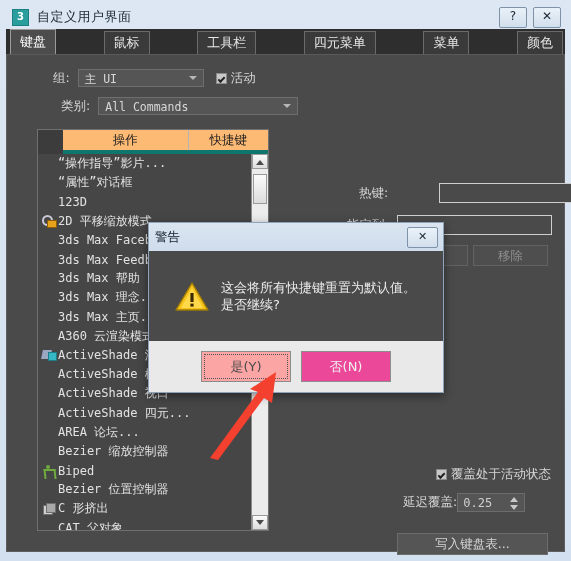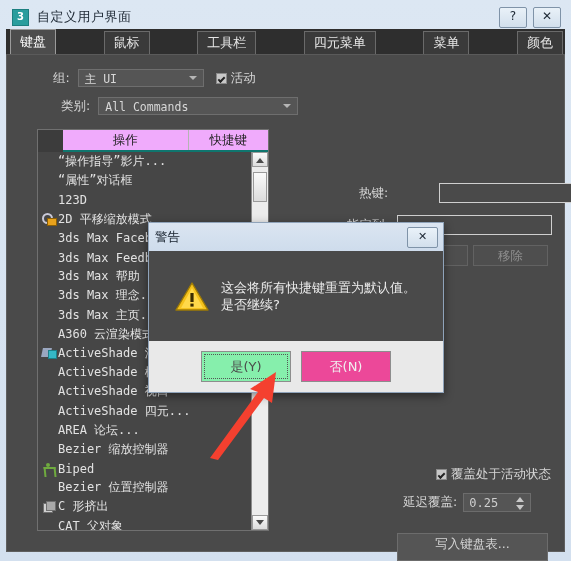--- a/index.html
+++ b/index.html
@@ -189,22 +189,22 @@
     height: 402px;
     background: #3c3c3c;
     border: 1px solid #707070;
     box-sizing: border-box;
     display: flex;
     flex-direction: column;
   }
   .list-header {
     display: flex;
     height: 20px;
-    background: #f0abfc;
-    border-bottom: 2px solid #0f766e;
+    background: #fdba74;
+    border-bottom: 4px solid #0f766e;
     flex: 0 0 auto;
     margin-left: 25px;
   }
   .lh-cell {
     font-size: 12.5px;
     color: #202020;
     line-height: 19px;
     text-align: center;
     border-right: 1px solid #b4b4b4;
     box-sizing: border-box;
@@ -392,21 +392,20 @@
     top: 438px;
     display: flex;
     align-items: center;
   }
   .spinner {
     position: relative;
     width: 68px;
     height: 19px;
     background: #555555;
     border: 1px solid #6c6c6c;
-    margin-left: 6px;
     box-sizing: border-box;
     color: #cfcfcf;
     font-size: 12px;
     font-family: "DejaVu Sans Mono", monospace;
     line-height: 18px;
     padding-left: 5px;
   }
   .spin-arrows {
     position: absolute;
     right: 5px;
@@ -419,21 +418,21 @@
     position: absolute; left: 0;
     width: 0; height: 0;
     border-left: 4px solid transparent;
     border-right: 4px solid transparent;
   }
   .spin-arrows .up { top: 1px; border-bottom: 5px solid #c8c8c8; }
   .spin-arrows .dn { bottom: 1px; border-top: 5px solid #c8c8c8; }
   .btn-write {
     position: absolute;
     left: 390px; top: 478px;
-    width: 151px; height: 28px;
+    width: 151px; height: 22px;
     line-height: 20px;
   }
   
   .modal {
     position: absolute;
     left: 148px;
     top: 222px;
     width: 296px;
     height: 171px;
     background: #4a4a4a;
@@ -504,21 +503,21 @@
   .mbtn {
     width: 90px;
     height: 31px;
     font-size: 13px;
     text-align: center;
     line-height: 29px;
     cursor: pointer;
     box-sizing: border-box;
   }
   .mbtn-yes {
-    background: #86efac;
+    background: #fca5a5;
     border: 1px solid #8d8d8d;
     color: #4a4a4a;
     outline: 1px dotted #555;
     outline-offset: -4px;
   }
   .mbtn-no {
     background: #ec4899;
     border: 1px solid #8d8d8d;
     color: #f0f0f0;
   }

